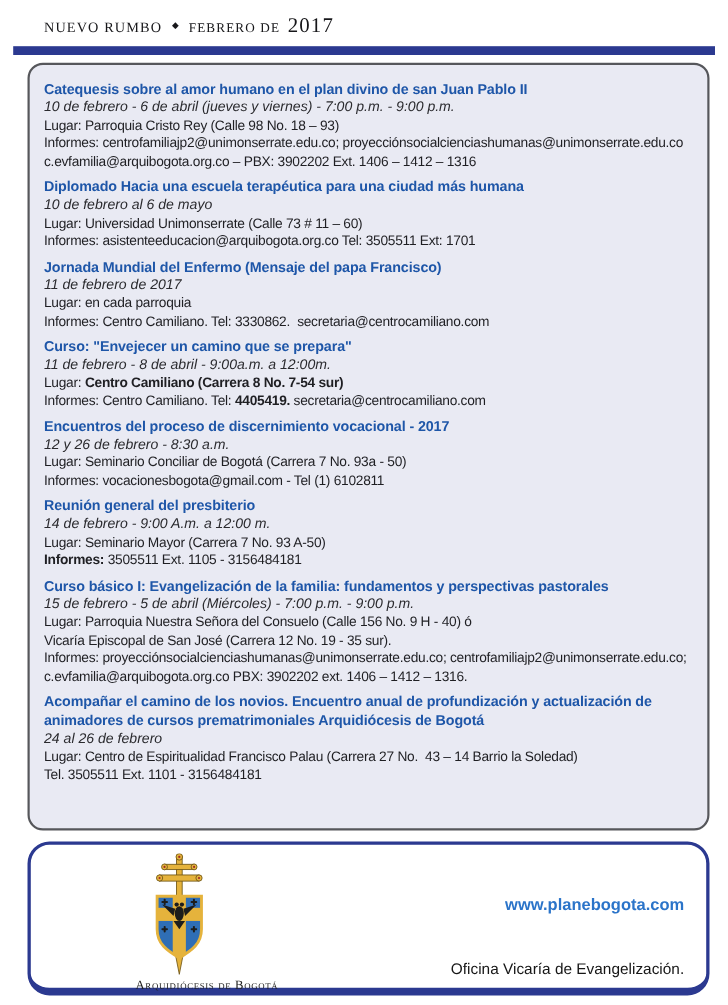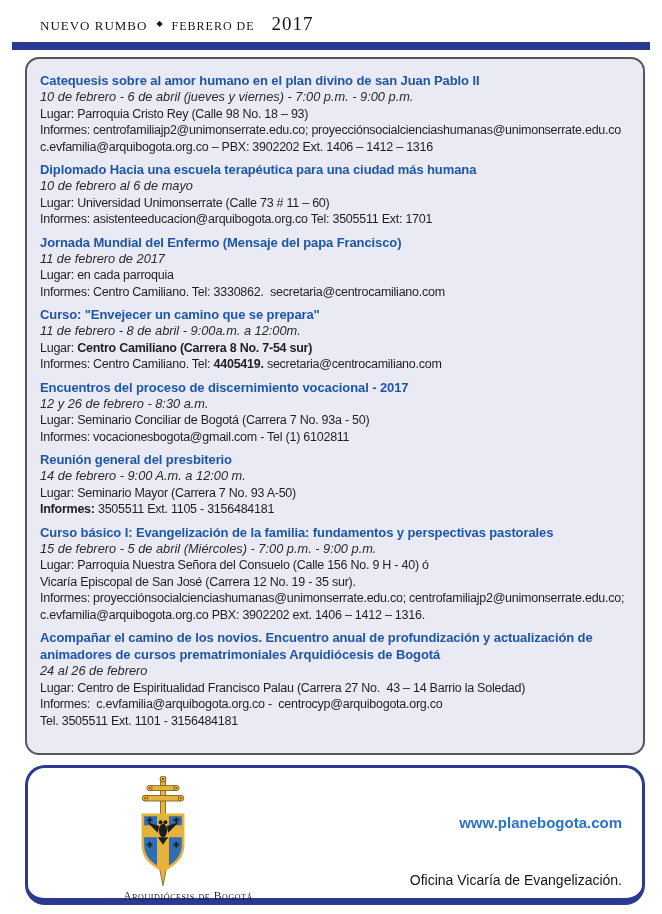--- a/index.html
+++ b/index.html
@@ -8,21 +8,21 @@
     font-family:"Liberation Sans",sans-serif;color:#1f1f23;overflow:hidden;
   }
   
   .masthead{
     position:absolute;top:13px;left:40px;
     font-family:"Liberation Serif",serif;color:#17171a;white-space:nowrap;
   }
   .m-name{font-size:13px;letter-spacing:1px;text-transform:uppercase;}
   .m-sep{font-size:8px;vertical-align:4px;margin:0 5px;color:#17171a;}
   .m-edition{font-size:12px;letter-spacing:1px;text-transform:uppercase;}
-  .m-year{font-size:19px;letter-spacing:1px;margin-left:13px;}
+  .m-year{font-size:19px;letter-spacing:1px;margin-left:3px;}
   .header-rule{
     position:absolute;top:42px;left:12px;right:12px;height:8px;
     background:var(--navy,#2B3990);
   }
   
   .events-panel{
     position:absolute;top:57px;left:25px;width:620px;height:698px;
     box-sizing:border-box;background:var(--panel-bg,#E9EAF3);
     border:2px solid var(--panel-border,#56575B);border-radius:14px;
     padding:13px 13px 8px 13px;overflow:hidden;
@@ -115,21 +115,20 @@
         <p class="event-date">15 de febrero - 5 de abril (Miércoles) - 7:00 p.m. - 9:00 p.m.</p>
         <p class="event-line"><span>Lugar: Parroquia Nuestra Señora del Consuelo (Calle 156 No. 9 H - 40) ó</span></p>
         <p class="event-line"><span>Vicaría Episcopal de San José (Carrera 12 No. 19 - 35 sur).</span></p>
         <p class="event-line"><span>Informes: proyecciónsocialcienciashumanas@unimonserrate.edu.co; centrofamiliajp2@unimonserrate.edu.co;</span></p>
         <p class="event-line"><span>c.evfamilia@arquibogota.org.co PBX: 3902202 ext. 1406 – 1412 – 1316.</span></p>
       </div>
       <div class="event-block">
         <h3 class="event-title">Acompañar el camino de los novios. Encuentro anual de profundización y actualización de animadores de cursos prematrimoniales Arquidiócesis de Bogotá</h3>
         <p class="event-date">24 al 26 de febrero</p>
         <p class="event-line"><span>Lugar: Centro de Espiritualidad Francisco Palau (Carrera 27 No.  43 – 14 Barrio la Soledad)</span></p>
-        <p class="event-line"><span>Informes:  c.evfamilia@arquibogota.org.co -  centrocyp@arquibogota.org.co</span></p>
         <p class="event-line"><span>Tel. 3505511 Ext. 1101 - 3156484181</span></p>
       </div>
     </div>
 </main>
 
 <footer class="footer-panel">
   <div class="crest-col">
     <svg viewBox="0 0 100 150" width="78" height="112" aria-hidden="true">
 
       <g fill="#E5B33C" stroke="#6b5212" stroke-width="1">

